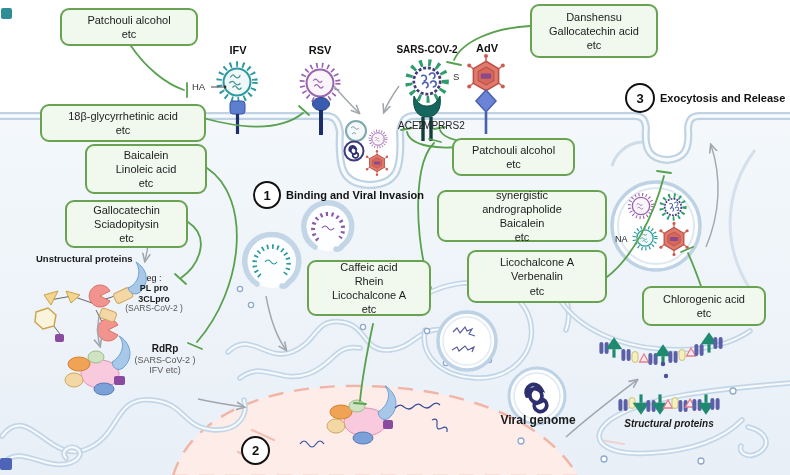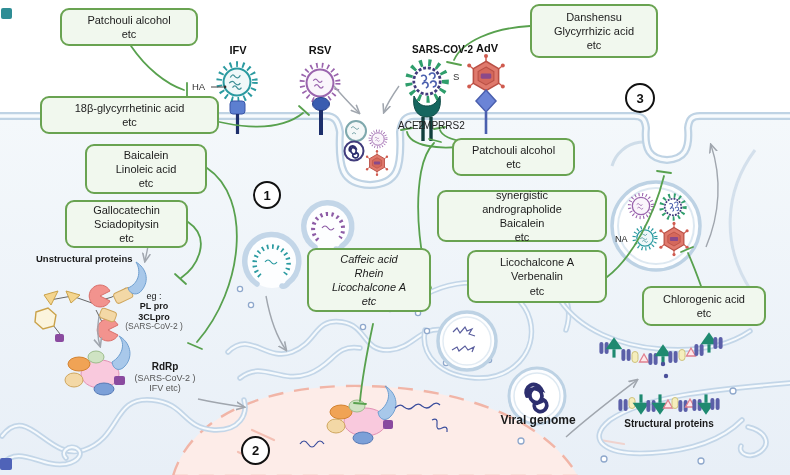--- a/index.html
+++ b/index.html
@@ -10,21 +10,21 @@
         background:#f1f8ee;display:flex;align-items:center;justify-content:center;text-align:center;
         font-size:11px;line-height:1.28;white-space:pre-line;padding:2px 16px;color:#1c1c1c;}
   .lbl{position:absolute;z-index:2;text-align:center;}
   .b{font-weight:bold;}
   .vlabel{position:absolute;z-index:2;font-weight:bold;font-size:11px;text-align:center;color:#111;}
   .step{position:absolute;z-index:3;display:flex;align-items:center;}
   .stepnum{display:flex;align-items:center;justify-content:center;border:2.2px solid #111;border-radius:50%;
            background:#fff;font-weight:bold;font-size:13px;color:#111;}
   .steplabel{font-weight:bold;font-size:11px;color:#111;margin-left:5px;}
   .chip{position:absolute;z-index:4;border-radius:2px;}
-  .eg{line-height:1.15;margin-top:18px;}
+  .eg{line-height:1.15;}
   svg .mem{stroke:#c3d6e8;stroke-width:5.5;fill:none;stroke-linecap:round;}
   svg .memc{stroke:#f6fafd;stroke-width:2.1;fill:none;stroke-linecap:round;}
   svg .inh{stroke:#58a14e;stroke-width:1.8;fill:none;stroke-linecap:round;}
   svg .arr{stroke:#a0a6ae;stroke-width:1.4;fill:none;}
   svg .ring{stroke:#8fa8cc;stroke-width:1.3;fill:#fff;}
 </style>
 </head>
 <body>
 
 <div id="stage">
@@ -328,78 +328,80 @@
         <line class="inh" x1="657" y1="171" x2="671" y2="173"></line>
     <path class="inh" d="M701,286 C696,272 692,262 688,253"></path>
         <line class="inh" x1="681" y1="252" x2="693" y2="247"></line>
     <path class="inh" d="M373,324 C367,352 362,380 360,401"></path>
         <line class="inh" x1="354" y1="403" x2="366" y2="404"></line>
   </g>
 </svg>
 
 <div class="gbox" style="left:60px;top:8px;width:138px;height:38px;">Patchouli alcohol
 etc</div>
-<div class="gbox" style="left:40px;top:96px;width:179px;height:38px;">18β-glycyrrhetinic acid
+<div class="gbox" style="left:40px;top:104px;width:166px;height:38px;">18β-glycyrrhetinic acid
 etc</div>
 <div class="gbox" style="left:85px;top:144px;width:122px;height:50px;">Baicalein
 Linoleic acid
 etc</div>
 <div class="gbox" style="left:65px;top:200px;width:123px;height:48px;">Gallocatechin
 Sciadopitysin
 etc</div>
 <div class="gbox" style="left:530px;top:4px;width:128px;height:54px;">Danshensu
-Glycyrrhizic acid
+Gallocatechin acid
 etc</div>
 <div class="gbox" style="left:452px;top:138px;width:123px;height:38px;">Patchouli alcohol
 etc</div>
 <div class="gbox" style="left:437px;top:190px;width:170px;height:52px;">synergistic andrographolide
 Baicalein
 etc</div>
-<div class="gbox" style="left:307px;top:248px;width:124px;height:64px;font-style:italic;">Caffeic acid
+<div class="gbox" style="left:307px;top:260px;width:124px;height:56px;">Caffeic acid
 Rhein
 Licochalcone A
 etc</div>
 <div class="gbox" style="left:467px;top:250px;width:140px;height:53px;">Licochalcone A
 Verbenalin
 etc</div>
 <div class="gbox" style="left:642px;top:286px;width:124px;height:40px;">Chlorogenic acid
 etc</div>
 
 <div class="vlabel" style="left:222px;top:44px;width:32px;">IFV</div>
 <div class="vlabel" style="left:304px;top:44px;width:32px;">RSV</div>
-<div class="vlabel" style="left:381px;top:44px;width:92px;font-size:10px;text-align:right;">SARS-COV-2</div>
+<div class="vlabel" style="left:381px;top:44px;width:92px;font-size:10px;text-align:center;">SARS-COV-2</div>
 <div class="vlabel" style="left:472px;top:42px;width:30px;">AdV</div>
 
 <div class="lbl" style="left:192px;top:81px;font-size:9.5px;color:#333;">HA</div>
 <div class="lbl" style="left:453px;top:71px;font-size:9.5px;color:#333;">S</div>
 <div class="lbl" style="left:398px;top:120px;font-size:10px;color:#222;">ACE2</div>
 <div class="lbl" style="left:417px;top:120px;font-size:10px;color:#222;">TMPRRS2</div>
 <div class="lbl" style="left:615px;top:234px;font-size:9px;color:#222;">NA</div>
 
 <div class="step" style="left:253px;top:181px;">
   <span class="stepnum" style="width:24px;height:24px;">1</span>
+  <span class="steplabel">Binding and Viral Invasion</span>
 </div>
 <div class="step" style="left:241px;top:436px;">
   <span class="stepnum" style="width:25px;height:25px;">2</span>
 </div>
 <div class="step" style="left:625px;top:83px;">
   <span class="stepnum" style="width:26px;height:26px;">3</span>
+  <span class="steplabel">Exocytosis and Release</span>
 </div>
 
 <div class="lbl b" style="left:36px;top:253px;width:120px;font-size:9.5px;text-align:left;">Unstructural  proteins</div>
 <div class="lbl eg" style="left:116px;top:273px;width:76px;font-size:9px;">
   <div>eg :</div>
   <div class="b">PL pro</div>
   <div class="b">3CLpro</div>
   <div style="font-size:8.5px;color:#555;">(SARS-CoV-2 )</div>
 </div>
 <div class="lbl eg" style="left:124px;top:343px;width:82px;font-size:9px;">
   <div class="b" style="font-size:10px;">RdRp</div>
   <div style="color:#555;">(SARS-CoV-2 )</div>
   <div style="color:#555;">IFV etc)</div>
 </div>
 <div class="lbl b" style="left:492px;top:413px;width:92px;font-size:12px;">Viral genome</div>
-<div class="lbl b" style="left:613px;top:418px;width:112px;font-size:10px;">Structural  proteins</div>
+<div class="lbl b" style="left:613px;top:418px;width:112px;font-size:10px;font-style:italic;">Structural  proteins</div>
 
 <div class="chip" style="left:1px;top:8px;width:11px;height:11px;background:#2e8d95;"></div>
 <div class="chip" style="left:0px;top:458px;width:12px;height:12px;background:#4f63b8;"></div>
 
 </div>
 
 </body></html>

